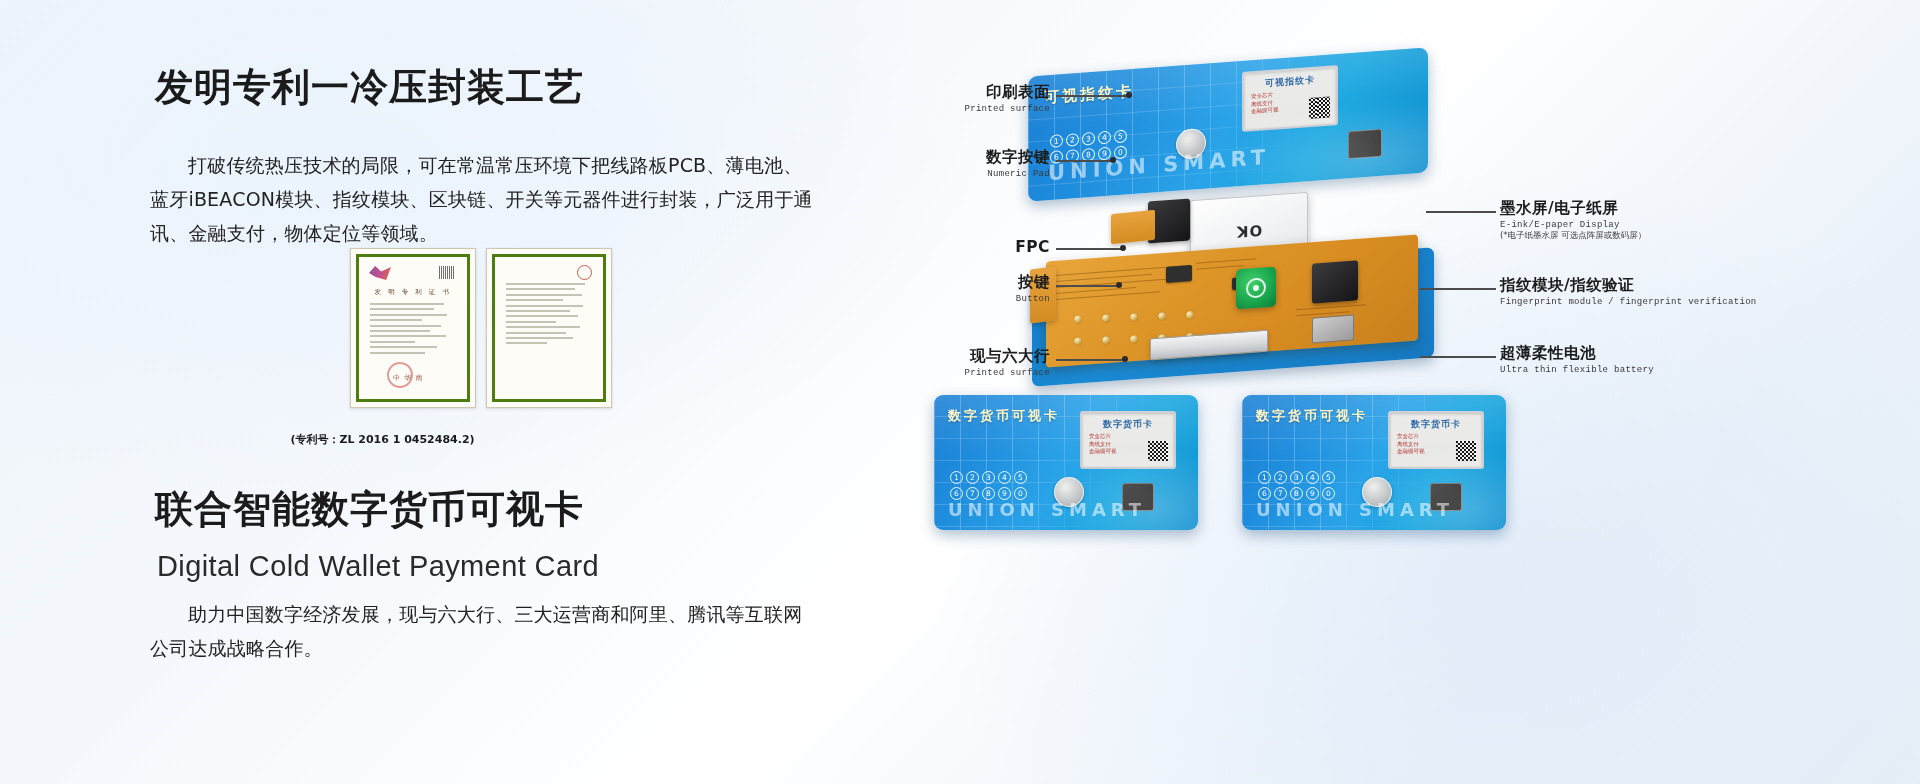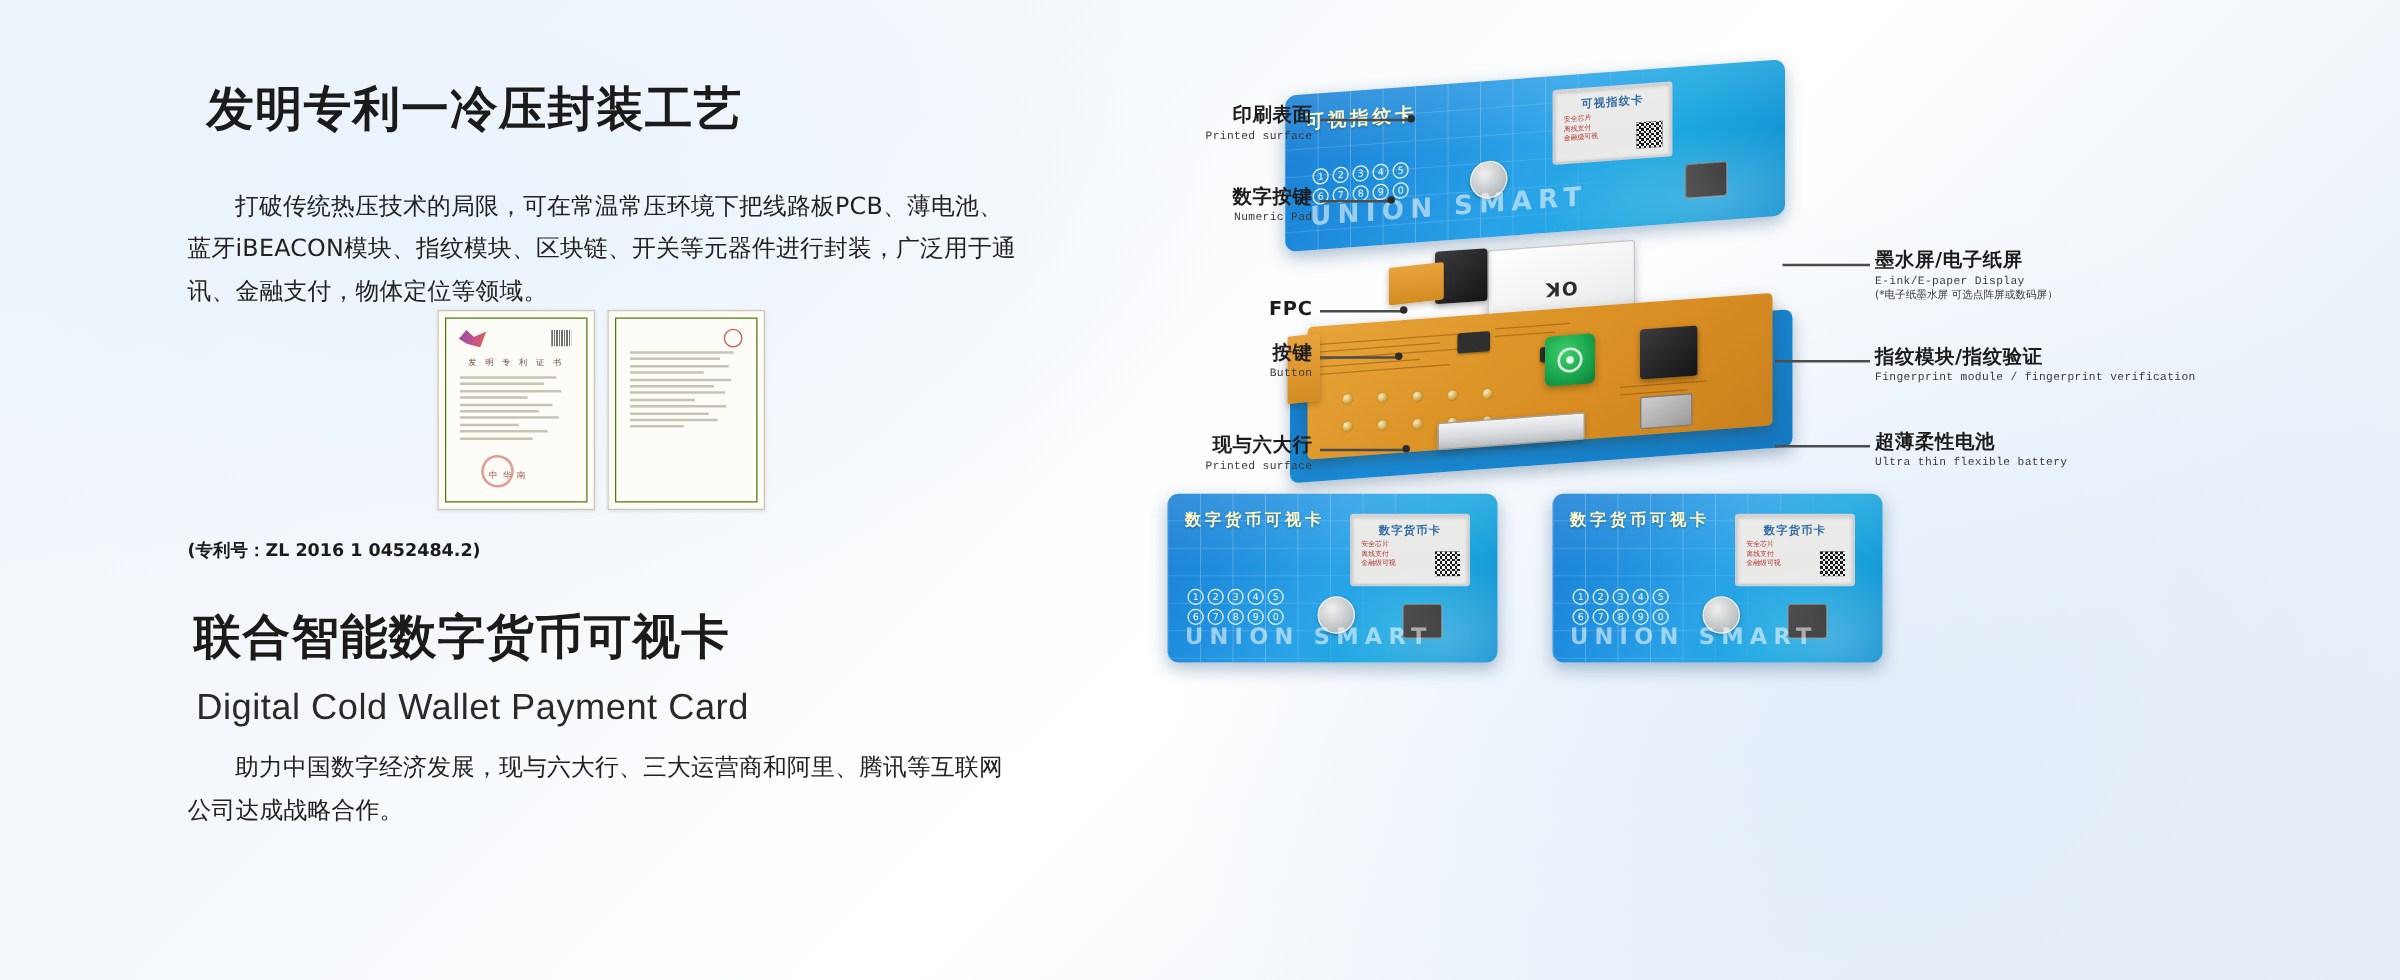--- a/index.html
+++ b/index.html
@@ -37,39 +37,39 @@
     letter-spacing: .4px;
   }
   .body-cn {
     font-family: "DejaVu Sans", sans-serif;
     color: #222;
     font-size: 19px;
     line-height: 34px;
     letter-spacing: .2px;
   }
 
-  #sec1-title { position: absolute; left: 165px; top: 62px; font-size: 38px; }
+  #sec1-title { position: absolute; left: 155px; top: 62px; font-size: 38px; }
   #sec1-sub   { position: absolute; left: 157px; top: 112px; font-size: 19.5px; white-space: nowrap; }
   #sec1-body  { position: absolute; left: 150px; top: 148px; width: 665px; text-indent: 38px; }
 
   #sec2-title { position: absolute; left: 155px; top: 484px; font-size: 38px; }
   #sec2-sub   { position: absolute; left: 157px; top: 550px; font-size: 29px; white-space: nowrap; }
   #sec2-body  { position: absolute; left: 150px; top: 597px; width: 665px; text-indent: 38px; }
 
   
   .certs { position: absolute; left: 350px; top: 248px; width: 262px; height: 160px; display: flex; gap: 10px; }
   .cert {
     flex: 1; background: #fdfcf6;
     border: 1px solid #cfc6b4;
     box-shadow: 0 1px 3px rgba(0,0,0,.13);
     position: relative; overflow: hidden;
   }
   .cert-inner {
     position: absolute; inset: 5px;
-    border: 1px solid #4d7c0f;
+    border: 3px solid #4d7c0f;
     padding: 6px 7px;
   }
   .cert-logo {
     position: absolute; left: 10px; top: 9px;
     width: 22px; height: 14px;
     background: linear-gradient(105deg, #8b3fa0 0%, #c0437f 55%, #e05a3a 100%);
     clip-path: polygon(0 50%, 28% 0, 55% 40%, 100% 8%, 78% 100%, 30% 78%);
     opacity: .92;
   }
   .cert-seal {
@@ -94,21 +94,21 @@
     font-size: 7px; color: #8d3b2e; letter-spacing: 1px;
     font-family: "DejaVu Serif", serif; opacity: .85;
   }
   .cert-redstamp {
     position: absolute; left: 28px; bottom: 11px;
     width: 26px; height: 26px; border: 2px solid rgba(190,40,35,.45);
     border-radius: 50%; transform: rotate(-12deg);
   }
   #patent-no {
     position: absolute; left: 150px; top: 432px; width: 465px;
-    text-align: left; font-size: 14px; font-weight: 700;
+    text-align: center; font-size: 11px; font-weight: 700;
     color: #1b1b1b; font-family: "DejaVu Sans", sans-serif;
   }
 
   
   .right-col { position: absolute; left: 880px; top: 0; width: 1040px; height: 784px; }
 
   .lbl { position: absolute; font-family: "DejaVu Sans", sans-serif; }
   .lbl .cn {
     font-size: 15.5px; font-weight: 700; color: #1c1c1c;
     letter-spacing: .5px; white-space: nowrap; display: block;

